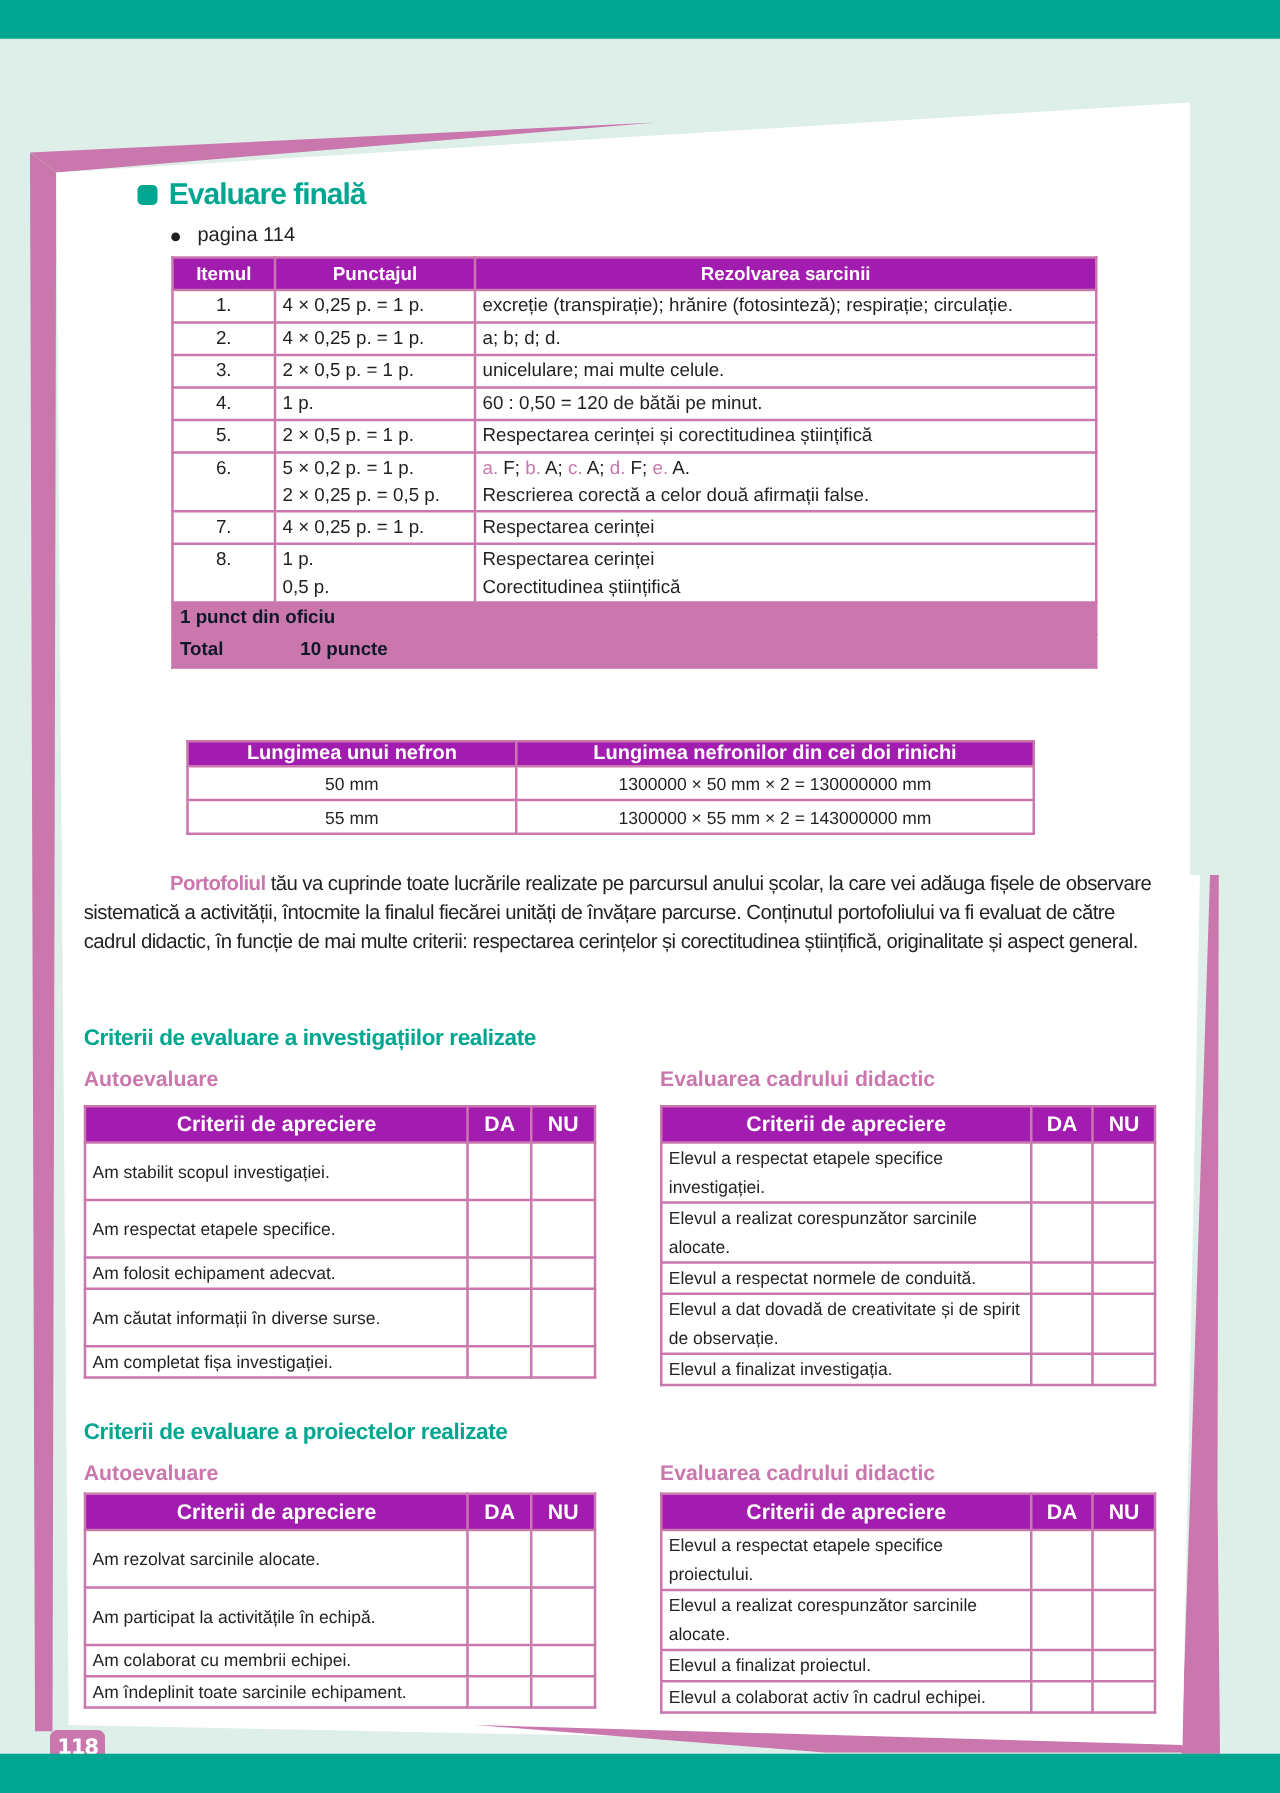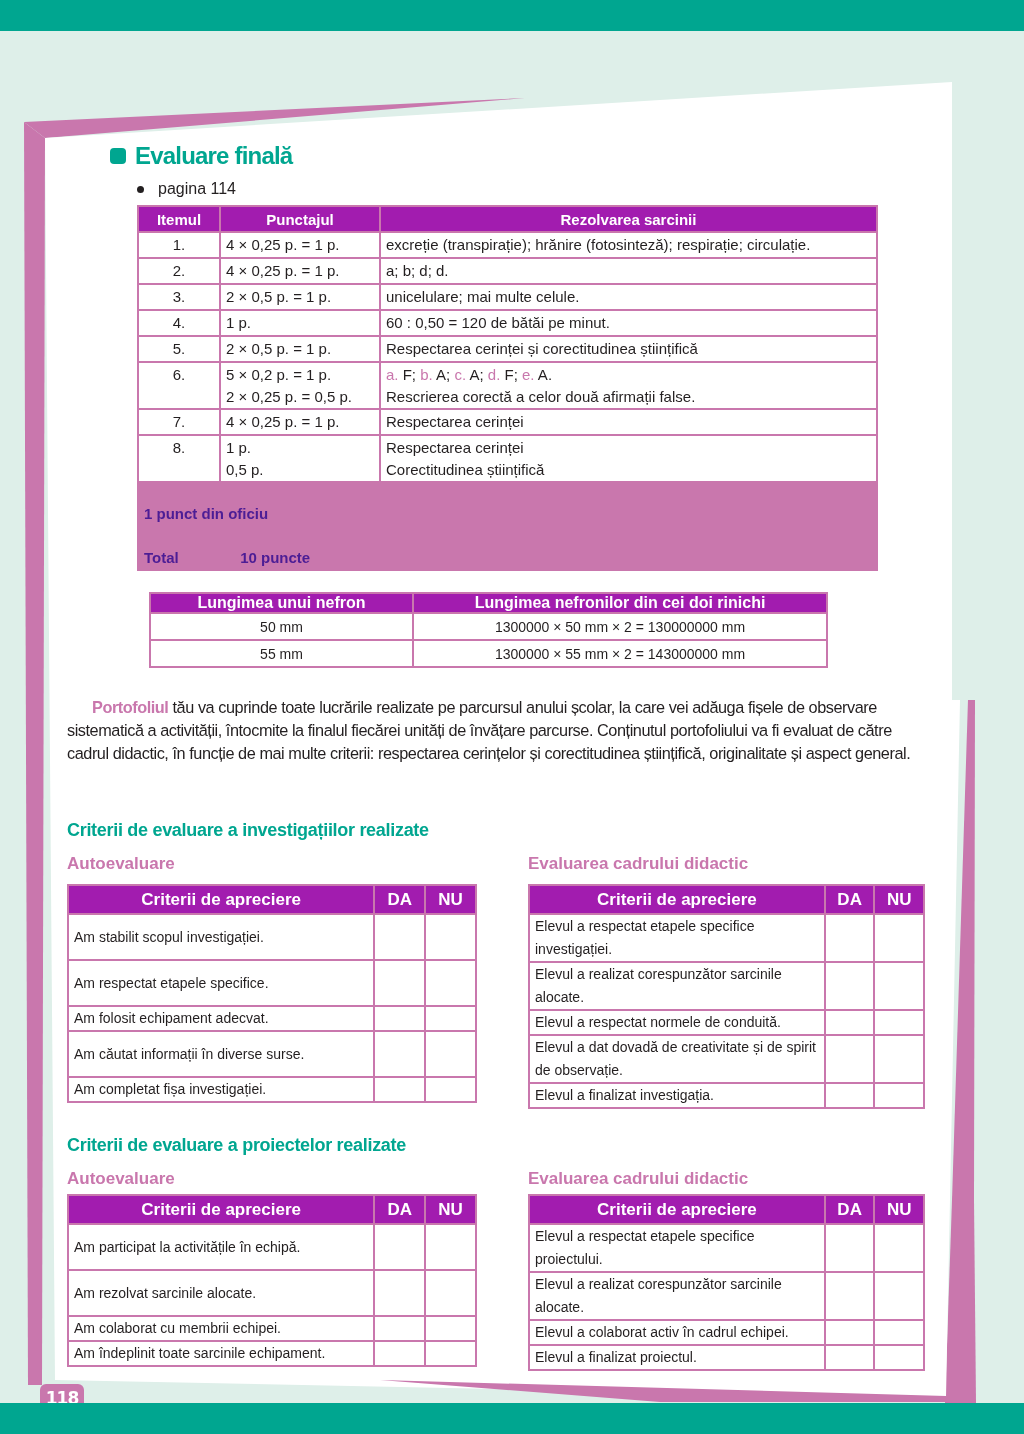--- a/index.html
+++ b/index.html
@@ -33,38 +33,38 @@
 
   table { border-collapse: collapse; position: absolute; }
   th { background: #a21caf; color: #fff; font-weight: bold; }
   td, th { border: 2px solid #c977ad; }
 
   .t1 { left: 137px; top: 205px; width: 741px; font-size: 15px; }
   .t1 th { height: 26px; font-size: 15px; }
   .t1 td { height: 26px; padding: 0 5px; line-height: 22px; }
   .t1 td.c { text-align: center; vertical-align: top; padding-top: 1px; }
   .t1 td { vertical-align: top; padding-top: 1px; }
-  .t1 .foot td { background: #c977ad; color: #4c1d95; font-weight: bold; height: 26px; padding-top: 20px; }
+  .t1 .foot td { background: #c977ad; color: #0f172a; font-weight: bold; height: 26px; padding-top: 0; }
   .t1 .foot td.gap { border-top: 2px solid #e5b8d3; }
   .pink { color: #c977ad; }
 
   .h2 {
     position: absolute; left: 67px; font-weight: bold; color: #00a690; font-size: 18px; letter-spacing: -0.3px;
   }
   .h3 { position: absolute; font-weight: bold; color: #c977ad; font-size: 17px; }
 
   .t2 { left: 149px; top: 592px; width: 679px; font-size: 14px; }
   .t2 th { height: 20px; font-size: 16px; }
   .t2 td { height: 27px; text-align: center; margin-left: 40px; }
 
   .para {
     position: absolute; left: 67px; top: 696px; width: 860px;
     font-size: 16.3px; line-height: 23px; letter-spacing: -0.45px; text-indent: 25px;
   }
-  .para b { color: #c977ad; }
+  .para b { color: #c977ad; margin-left: 44px; }
 
   .crit { width: 410px; font-size: 14px; }
   .crit th { height: 29px; font-size: 17px; }
   .crit th.crit-h { width: 308px; }
   .crit th.yn { width: 51px; }
   .crit td { padding: 0 5px; line-height: 23px; }
   .crit td.box { width: 51px; }
   .r-tall { height: 46px; }
   .r-short { height: 25px; }
 </style>
@@ -306,26 +306,26 @@
   <table class="crit" id="proj-self" style="left:67px; top:1194px">
       <thead>
         <tr>
     <th class="crit-h">Criterii de apreciere</th>
     <th class="yn">DA</th>
     <th class="yn">NU</th>
   </tr>
       </thead>
       <tbody>
         <tr class="r-tall">
+      <td>Am rezolvat sarcinile alocate.</td>
+      <td class="box"></td>
+      <td class="box"></td>
+    </tr>
+        <tr class="r-tall">
       <td>Am participat la activitățile în echipă.</td>
-      <td class="box"></td>
-      <td class="box"></td>
-    </tr>
-        <tr class="r-tall">
-      <td>Am rezolvat sarcinile alocate.</td>
       <td class="box"></td>
       <td class="box"></td>
     </tr>
         <tr class="r-short">
       <td>Am colaborat cu membrii echipei.</td>
       <td class="box"></td>
       <td class="box"></td>
     </tr>
         <tr class="r-short">
       <td>Am îndeplinit toate sarcinile echipament.</td>
@@ -347,25 +347,25 @@
       <td>Elevul a respectat etapele specifice proiectului.</td>
       <td class="box"></td>
       <td class="box"></td>
     </tr>
         <tr class="r-tall">
       <td>Elevul a realizat corespunzător sarcinile alocate.</td>
       <td class="box"></td>
       <td class="box"></td>
     </tr>
         <tr class="r-short">
+      <td>Elevul a finalizat proiectul.</td>
+      <td class="box"></td>
+      <td class="box"></td>
+    </tr>
+        <tr class="r-short">
       <td>Elevul a colaborat activ în cadrul echipei.</td>
       <td class="box"></td>
       <td class="box"></td>
     </tr>
-        <tr class="r-short">
-      <td>Elevul a finalizat proiectul.</td>
-      <td class="box"></td>
-      <td class="box"></td>
-    </tr>
       </tbody>
     </table>
 
 </div>
 
 </body></html>

